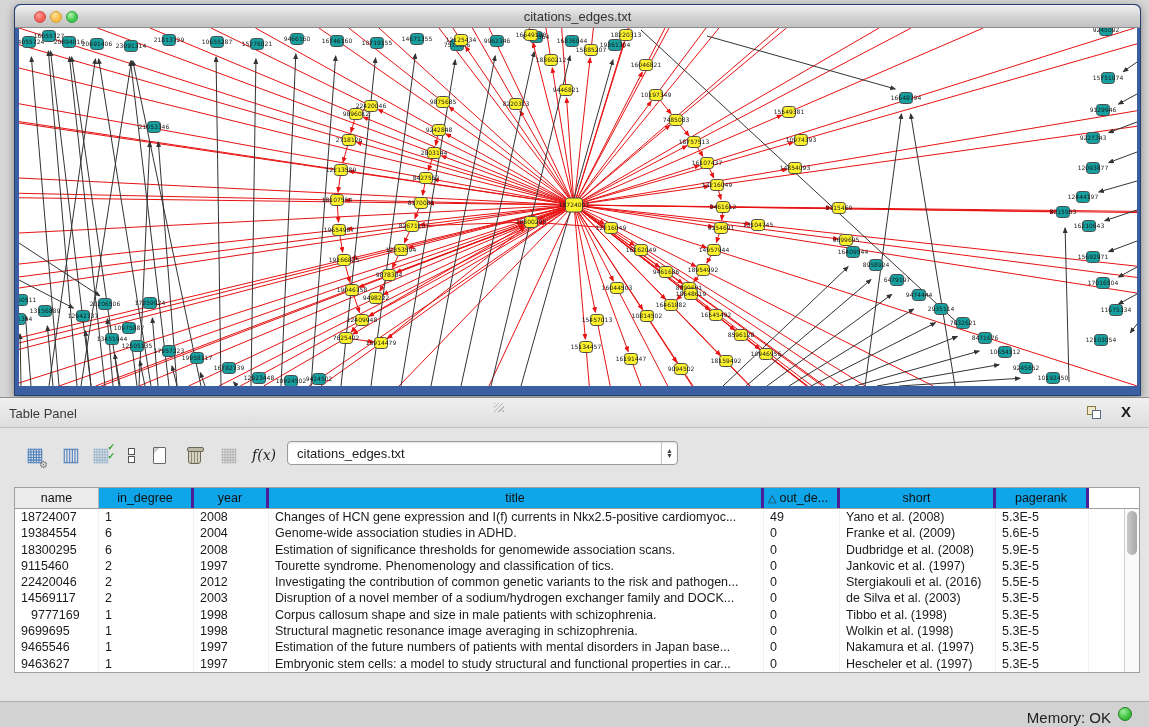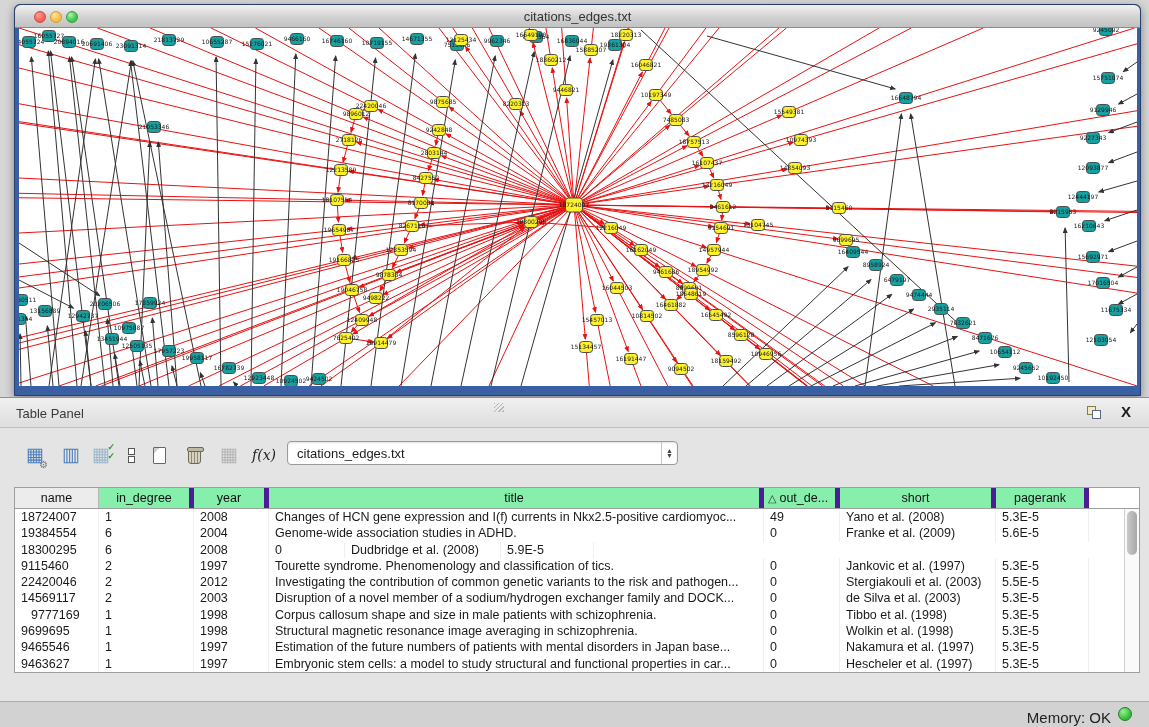--- a/index.html
+++ b/index.html
@@ -17,21 +17,21 @@
   #tl-close { left:19px;  background:radial-gradient(circle at 35% 30%, #ff9f98, #f55f57 60%); border:1px solid #ce4a41; }
   #tl-min   { left:35px;  background:radial-gradient(circle at 35% 30%, #ffe2a0, #f8bd45 60%); border:1px solid #d29b33; }
   #tl-zoom  { left:51px;  background:radial-gradient(circle at 35% 30%, #b4f3ab, #3fc74f 60%); border:1px solid #2fa43c; }
   #win-title { position:absolute; top:4px; width:100%; text-align:center; font-size:13px; color:#333; }
   #net-canvas { position:absolute; left:4px; top:23px; width:1118px; height:358px; background:#ffffff; overflow:hidden; }
 
   
   #table-panel { position:absolute; left:0; top:397px; width:1149px; height:330px; background:#e4e4e4; border-top:1px solid #909090; }
   #panel-header { position:absolute; left:0; top:0; width:100%; height:30px;
     background:linear-gradient(#f0f0f0,#dedede); border-bottom:1px solid #c0c0c0; }
-  #panel-title { position:absolute; left:16px; top:8px; font-size:13px; color:#3a3a3a; }
+  #panel-title { position:absolute; left:9px; top:8px; font-size:13px; color:#3a3a3a; }
   #float-icon { position:absolute; right:48px; top:8px; width:14px; height:13px; }
   #float-icon .sq1 { position:absolute; left:0; top:0; width:9px; height:9px; border:1px solid #8a7a44; background:#efe9c8; }
   #float-icon .sq2 { position:absolute; left:5px; top:4px; width:9px; height:9px; border:1px solid #5a6b8a; background:#fff; }
   #close-icon { position:absolute; right:18px; top:5px; font-size:15px; font-weight:800; color:#1c1c1c; cursor:default; }
 
   #grip { position:absolute; left:494px; top:5px; width:10px; height:9px; opacity:.55;
     background:repeating-linear-gradient(135deg,#888 0 1px,transparent 1px 3px); }
 
   
   #toolbar { position:absolute; left:0; top:40px; width:100%; height:40px; }
@@ -50,21 +50,21 @@
 
   #table-select { position:absolute; left:287px; top:3px; width:391px; height:24px; background:#fff;
     border:1px solid #9a9a9a; border-radius:4px; box-shadow:inset 0 1px 2px rgba(0,0,0,.12); }
   #table-select .val { position:absolute; left:9px; top:4px; font-size:13px; color:#1c1c1c; }
   #table-select .stepper { position:absolute; right:0; top:0; width:16px; height:22px; border-left:1px solid #c4c4c4;
     display:flex; flex-direction:column; align-items:center; justify-content:center; font-size:7px; line-height:5px; color:#444; }
 
   
   #data-table { position:absolute; left:14px; top:89px; width:1126px; height:186px; background:#fff; border:1px solid #9e9e9e; }
   #thead { display:flex; height:21px; border-bottom:1px solid #9e9e9e; font-size:12.5px; color:#111; }
-  .th { background:#86efac; border-right:5px solid #4c1d95; display:flex; align-items:center; justify-content:center; overflow:hidden; white-space:nowrap; }
+  .th { background:#0ea5e9; border-right:3px solid #4c1d95; display:flex; align-items:center; justify-content:center; overflow:hidden; white-space:nowrap; }
   .th.col-name { background:#ececec; border-right:1px solid #b5b5b5; }
   .th.col-out { justify-content:flex-start; padding-left:4px; }
   .th .sort { margin-right:3px; font-size:11px; color:#333; }
   #tbody { position:absolute; left:0; top:21px; right:15px; bottom:0; overflow:hidden; }
   .tr { display:flex; height:16.3px; line-height:16.3px; font-size:12.5px; color:#1a1a1a; }
   .td { padding-left:6px; overflow:hidden; white-space:nowrap; border-right:1px solid #f0f0f0; }
   #vscroll { position:absolute; right:0; top:21px; width:15px; bottom:0; background:#fafafa; border-left:1px solid #d0d0d0; }
   #vthumb { position:absolute; left:2px; top:2px; width:10px; height:44px; background:linear-gradient(90deg,#c9c9c9,#a8a8a8); border-radius:5px; }
 
   
@@ -664,40 +664,41 @@
           <div class="td" style="width: 75px;">2004</div>
           <div class="td" style="width: 495px;">Genome-wide association studies in ADHD.</div>
           <div class="td" style="width: 76px;">0</div>
           <div class="td" style="width: 156px;">Franke et al. (2009)</div>
           <div class="td" style="width: 93px;">5.6E-5</div>
         </div>
         <div class="tr">
           <div class="td" style="width: 84px;">18300295</div>
           <div class="td" style="width: 95px;">6</div>
           <div class="td" style="width: 75px;">2008</div>
+          <div class="td" style="width: 495px;">Estimation of significance thresholds for genomewide association scans.</div>
           <div class="td" style="width: 76px;">0</div>
           <div class="td" style="width: 156px;">Dudbridge et al. (2008)</div>
           <div class="td" style="width: 93px;">5.9E-5</div>
         </div>
         <div class="tr">
           <div class="td" style="width: 84px;">9115460</div>
           <div class="td" style="width: 95px;">2</div>
           <div class="td" style="width: 75px;">1997</div>
           <div class="td" style="width: 495px;">Tourette syndrome. Phenomenology and classification of tics.</div>
           <div class="td" style="width: 76px;">0</div>
           <div class="td" style="width: 156px;">Jankovic et al. (1997)</div>
           <div class="td" style="width: 93px;">5.3E-5</div>
         </div>
         <div class="tr">
           <div class="td" style="width: 84px;">22420046</div>
           <div class="td" style="width: 95px;">2</div>
           <div class="td" style="width: 75px;">2012</div>
           <div class="td" style="width: 495px;">Investigating the contribution of common genetic variants to the risk and pathogen...</div>
           <div class="td" style="width: 76px;">0</div>
-          <div class="td" style="width: 156px;">Stergiakouli et al. (2003)</div>
+          <div class="td" style="width: 156px;">Stergiakouli et al. (2016)</div>
           <div class="td" style="width: 93px;">5.5E-5</div>
         </div>
         <div class="tr">
           <div class="td" style="width: 84px;">14569117</div>
           <div class="td" style="width: 95px;">2</div>
           <div class="td" style="width: 75px;">2003</div>
           <div class="td" style="width: 495px;">Disruption of a novel member of a sodium/hydrogen exchanger family and DOCK...</div>
           <div class="td" style="width: 76px;">0</div>
           <div class="td" style="width: 156px;">de Silva et al. (2003)</div>
           <div class="td" style="width: 93px;">5.3E-5</div>

